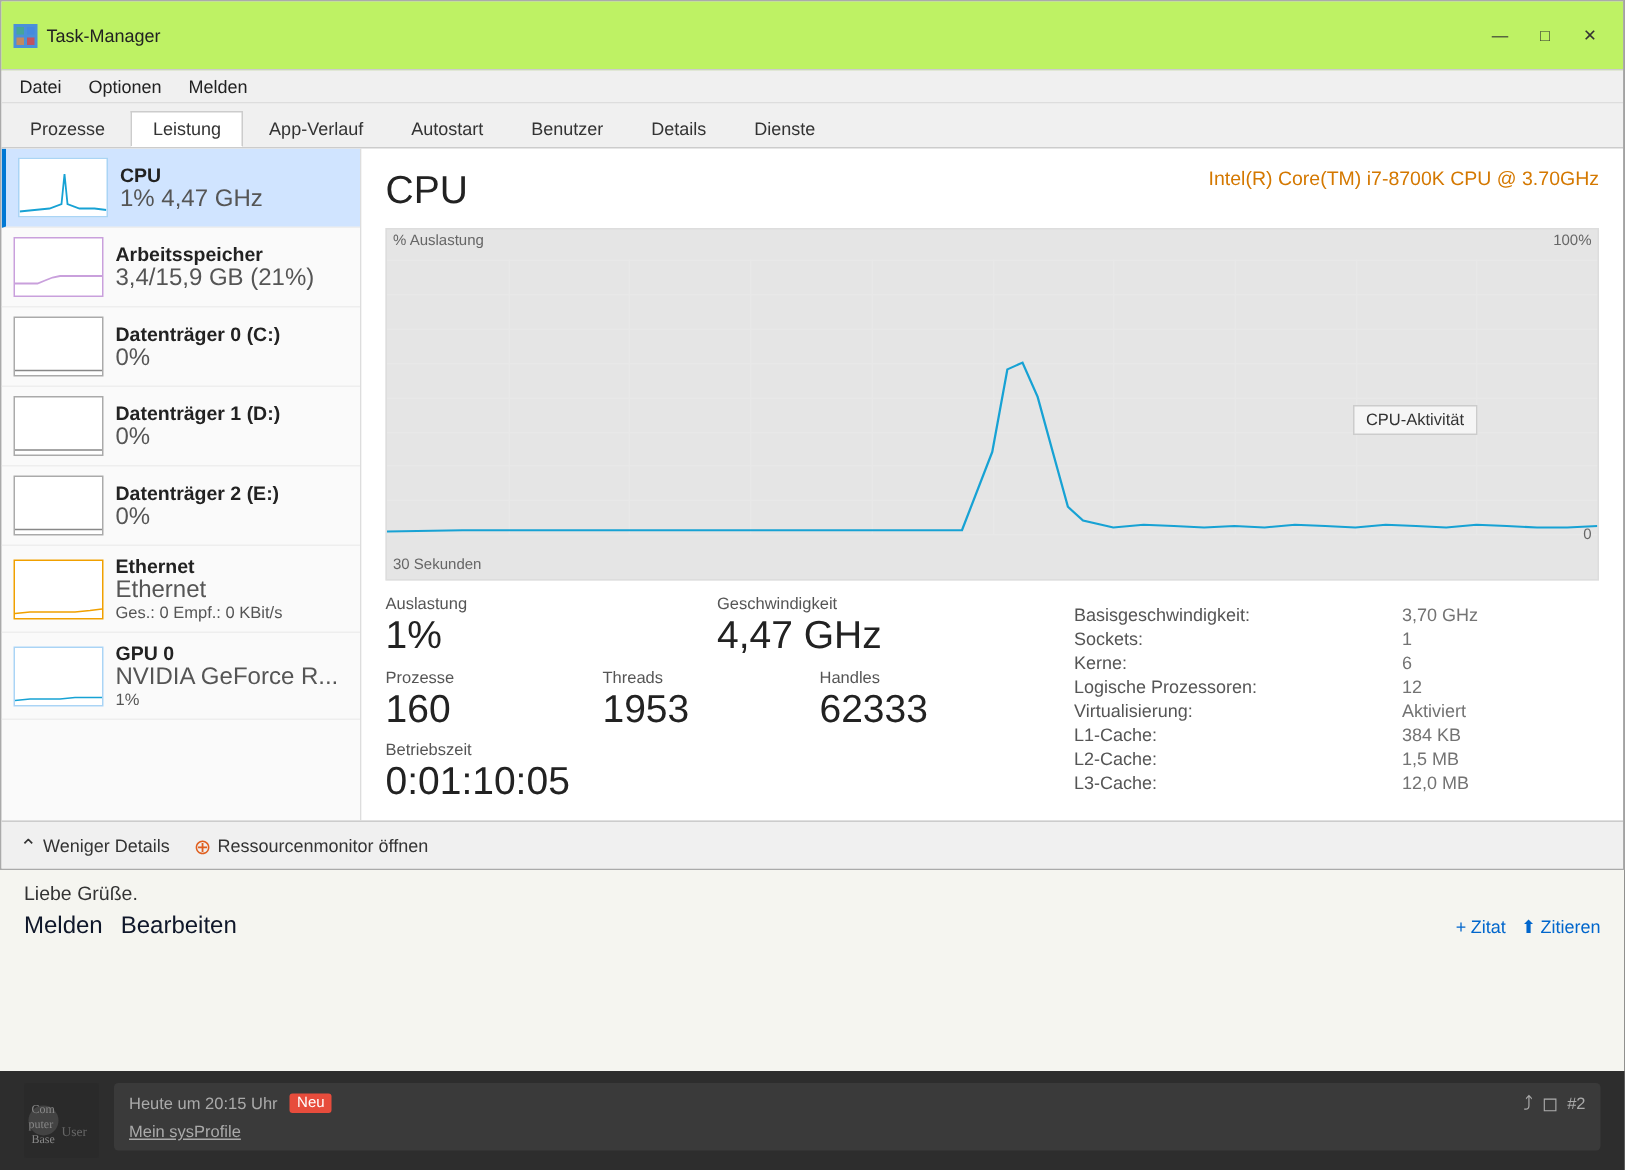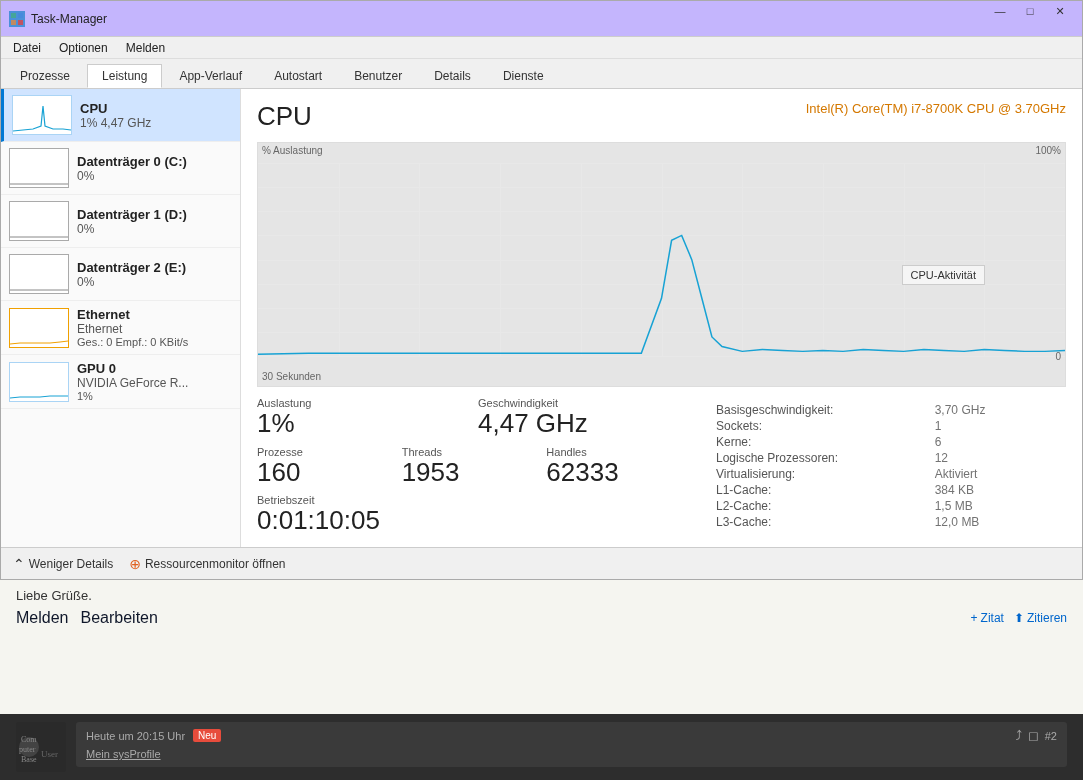--- a/index.html
+++ b/index.html
@@ -10,23 +10,24 @@
       width: 1083px;
       height: 580px;
       background: #f0f0f0;
       border: 1px solid #aaa;
       display: flex;
       flex-direction: column;
     }
 
     
     .title-bar {
-      background: #c4b5fd;
-      height: 36px;
-      display: flex;
+      background: #bef264;
+      height: 46px;
+      display: flex;
+      align-items: center;
       padding: 0 8px;
       border-bottom: 1px solid #ccc;
       justify-content: space-between;
     }
     .title-bar-left {
       display: flex;
       align-items: center;
       gap: 6px;
     }
     .title-icon {
@@ -159,21 +160,21 @@
       background: #fff;
       border-color: #f0a000;
     }
     .sidebar-thumbnail.gpu-thumb {
       background: #fff;
       border-color: #aad4f5;
     }
 
     .sidebar-info { flex: 1; }
     .sidebar-name { font-size: 13px; font-weight: 600; color: #222; }
-    .sidebar-sub { font-size: 12px; color: #555; }
+    .sidebar-sub { font-size: 16px; color: #555; }
     .sidebar-stat { font-size: 11px; color: #555; }
 
     
     .detail-panel {
       flex: 1;
       background: white;
       display: flex;
       flex-direction: column;
       padding: 12px 16px;
       overflow-y: auto;
@@ -464,20 +465,31 @@
           <svg width="58" height="38" viewBox="0 0 58 38">
             <polyline points="0,35 10,34 20,33 28,30 30,10 32,30 40,33 50,33 58,34" stroke="#17a2d4" stroke-width="1.2" fill="none"></polyline>
           </svg>
         </div>
         <div class="sidebar-info">
           <div class="sidebar-name">CPU</div>
           <div class="sidebar-sub">1% 4,47 GHz</div>
         </div>
       </div>
 
+      <div class="sidebar-item">
+        <div class="sidebar-thumbnail ram-thumb">
+          <svg width="58" height="38" viewBox="0 0 58 38">
+            <polyline points="0,30 15,30 20,28 25,26 30,25 35,25 40,25 50,25 58,25" stroke="#c9a0dc" stroke-width="1.2" fill="none"></polyline>
+          </svg>
+        </div>
+        <div class="sidebar-info">
+          <div class="sidebar-name">Arbeitsspeicher</div>
+          <div class="sidebar-sub">3,4/15,9 GB (21%)</div>
+        </div>
+      </div>
 
       <div class="sidebar-item">
         <div class="sidebar-thumbnail disk0-thumb">
           <svg width="58" height="38" viewBox="0 0 58 38">
             <polyline points="0,35 58,35" stroke="#888" stroke-width="1" fill="none"></polyline>
           </svg>
         </div>
         <div class="sidebar-info">
           <div class="sidebar-name">Datenträger 0 (C:)</div>
           <div class="sidebar-sub">0%</div>

